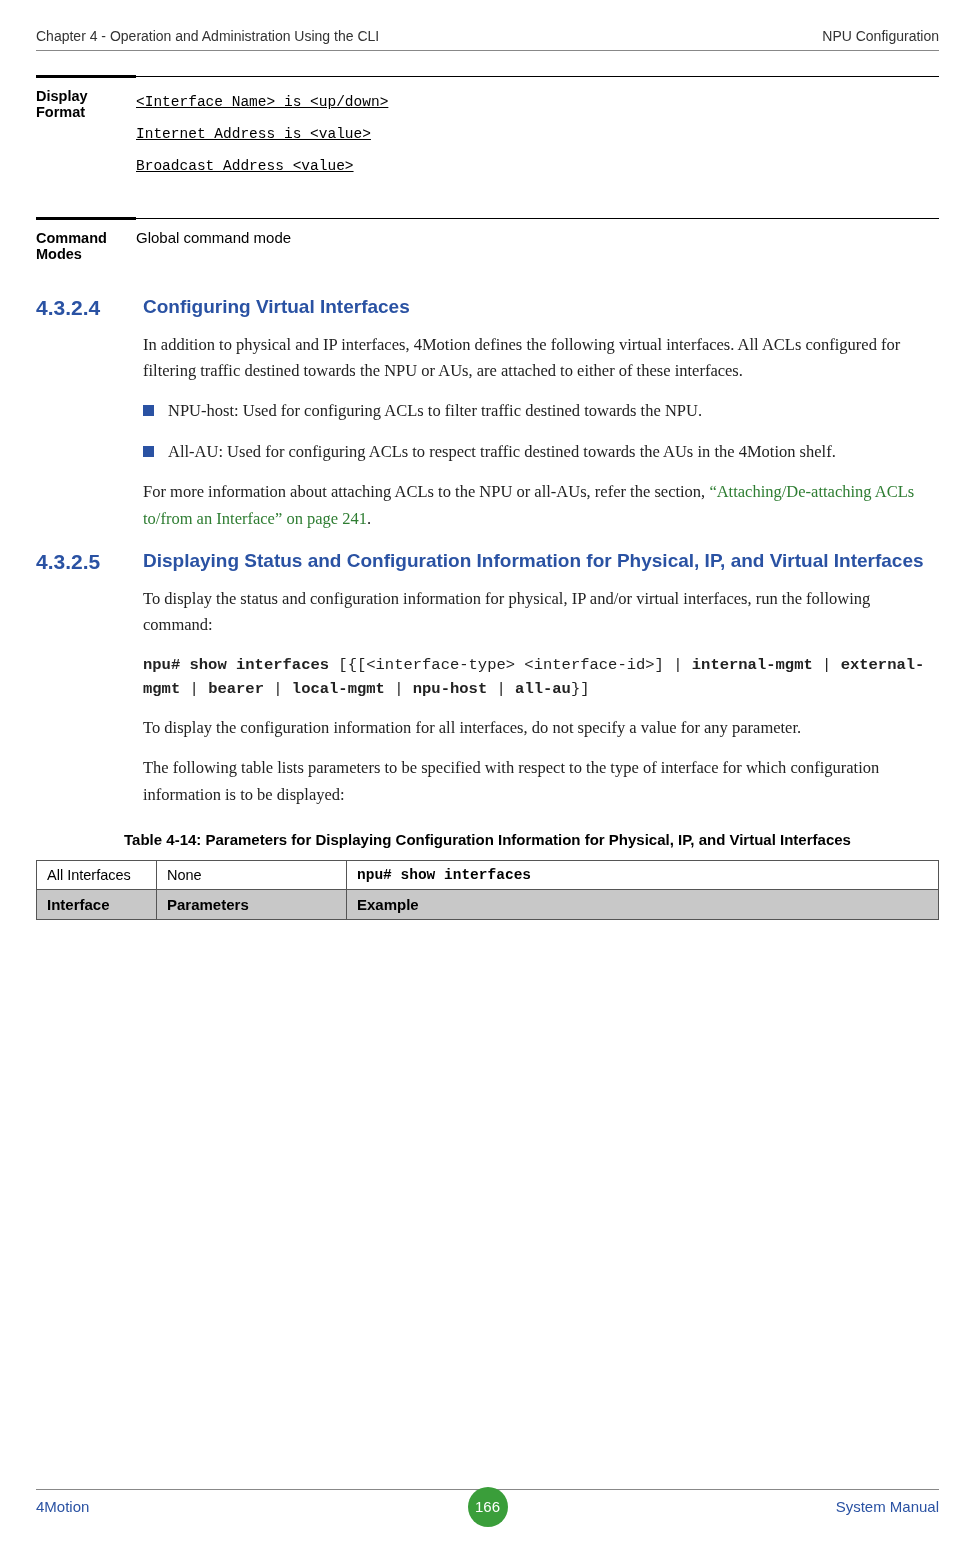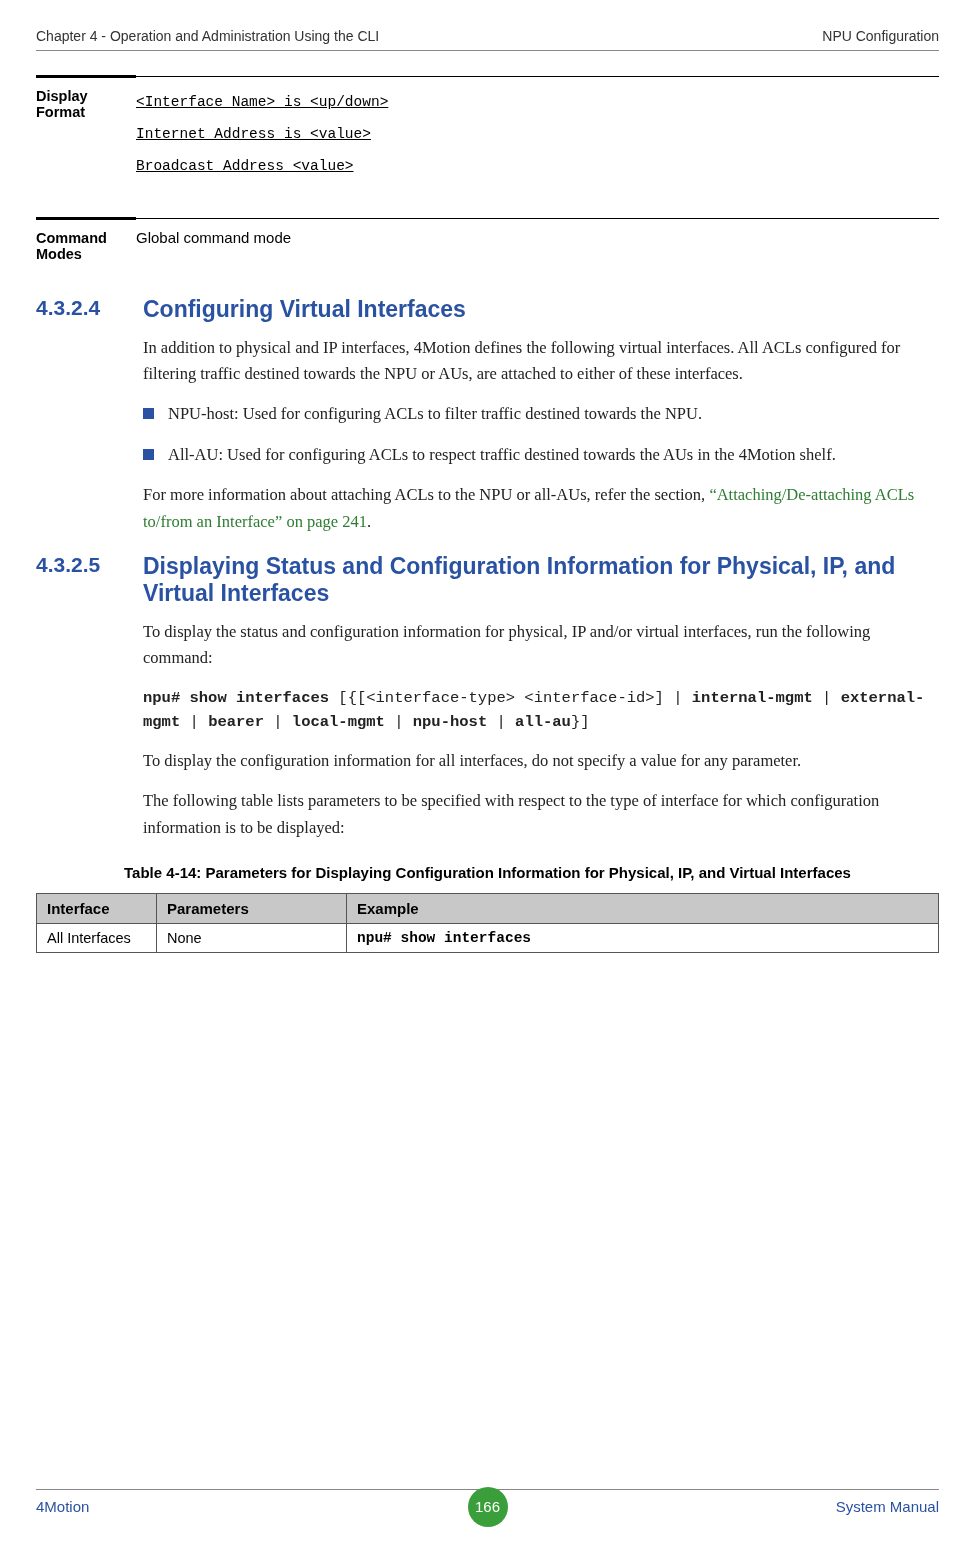--- a/index.html
+++ b/index.html
@@ -65,21 +65,21 @@
       width: 107px;
       font-family: Arial, Helvetica, sans-serif;
       font-weight: bold;
       font-size: 21px;
       color: #2a52a3;
       flex-shrink: 0;
     }
     .section-title {
       font-family: Arial, Helvetica, sans-serif;
       font-weight: bold;
-      font-size: 23px;
+      font-size: 19px;
       color: #2a52a3;
     }
     .body-text {
       margin-left: 107px;
       font-size: 16.5px;
       line-height: 1.6;
       color: #222;
       margin-bottom: 14px;
     }
     .body-text.code-inline {
@@ -235,28 +235,28 @@
 
   <p class="body-text">To display the configuration information for all interfaces, do not specify a value for any parameter.</p>
 
   <p class="body-text">The following table lists parameters to be specified with respect to the type of interface for which configuration information is to be displayed:</p>
 
   <div class="table-caption">Table 4-14: Parameters for Displaying Configuration Information for Physical, IP, and Virtual Interfaces</div>
 
   <table class="param-table">
     <tbody>
         <tr>
+      <td>All Interfaces</td>
+      <td>None</td>
+      <td class="code">npu# show interfaces</td>
+    </tr>
+    <tr>
       <th style="width:120px">Interface</th>
       <th style="width:190px">Parameters</th>
       <th>Example</th>
-    </tr>
-    <tr>
-      <td>All Interfaces</td>
-      <td>None</td>
-      <td class="code">npu# show interfaces</td>
     </tr>
   </tbody>
     </table>
 
 </div>
 
 <div class="footer">
   <span class="footer-left">4Motion</span>
   <div class="page-badge">
     <span>166</span>

